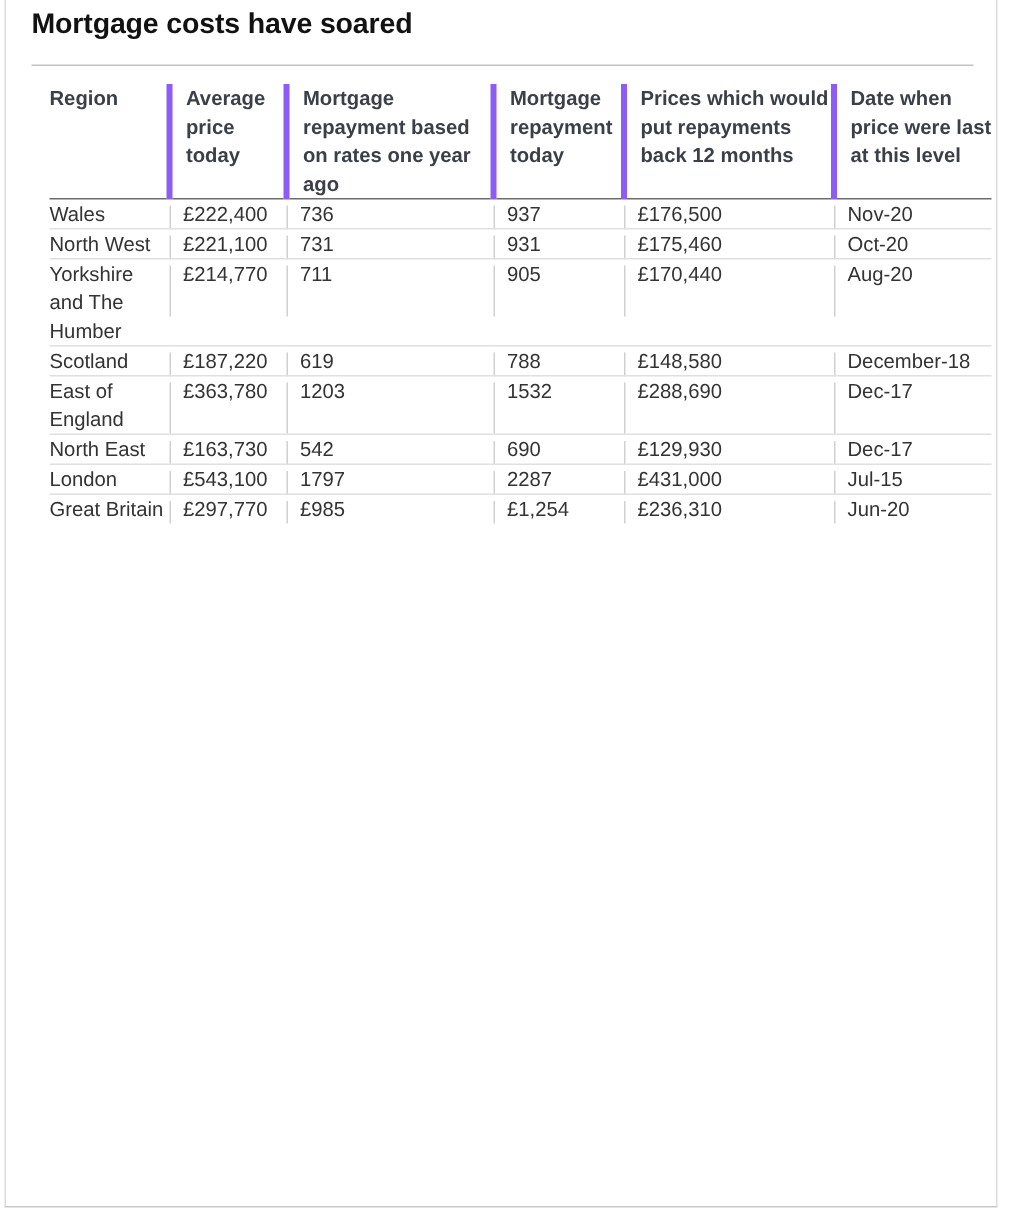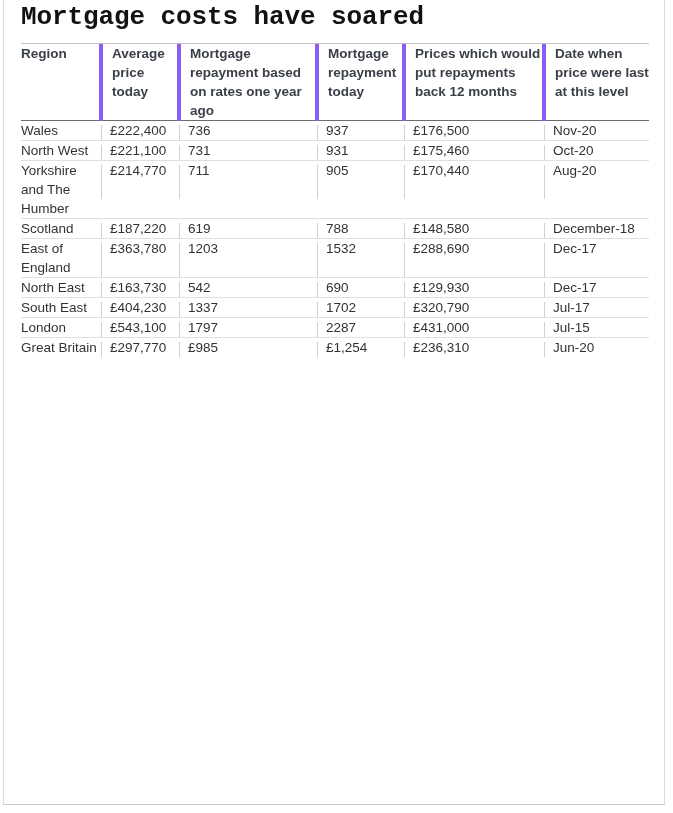--- a/index.html
+++ b/index.html
@@ -29,44 +29,44 @@
   }
 
   .figure-inner {
     position: absolute;
     left: 17px;
     top: 0;
     width: 628px;
   }
 
   .chart-title {
-    font-family: Liberation Mono, monospace;
+    font-family: Liberation Sans, sans-serif;
     font-weight: bold;
-    font-size: 26px;
+    font-size: 19px;
     line-height: 26px;
     color: #121212;
     letter-spacing: -0.1px;
     padding-top: 4px;
     padding-bottom: 2px;
     margin: 0;
     white-space: nowrap;
   }
 
   .title-rule {
     height: 1px;
     background: #c2c2c2;
     margin-top: 11px;
     margin-bottom: 0;
   }
 
   table.data-table {
     border-collapse: collapse;
     width: 628px;
     table-layout: fixed;
-    margin: 0;
+    margin: 12px;
   }
 
   table.data-table th,
   table.data-table td {
     vertical-align: top;
     text-align: left;
     padding: 0;
     box-sizing: border-box;
   }
 
@@ -185,28 +185,20 @@
         </tr>
         <tr>
           <td>North East</td>
           <td class="col-sep">£163,730</td>
           <td class="col-sep">542</td>
           <td class="col-sep">690</td>
           <td class="col-sep">£129,930</td>
           <td class="col-sep">Dec-17</td>
         </tr>
         <tr>
-          <td>South East</td>
-          <td class="col-sep">£404,230</td>
-          <td class="col-sep">1337</td>
-          <td class="col-sep">1702</td>
-          <td class="col-sep">£320,790</td>
-          <td class="col-sep">Jul-17</td>
-        </tr>
-        <tr>
           <td>London</td>
           <td class="col-sep">£543,100</td>
           <td class="col-sep">1797</td>
           <td class="col-sep">2287</td>
           <td class="col-sep">£431,000</td>
           <td class="col-sep">Jul-15</td>
         </tr>
         <tr class="pad-bottom-row">
           <td>Great Britain</td>
           <td class="col-sep">£297,770</td>

